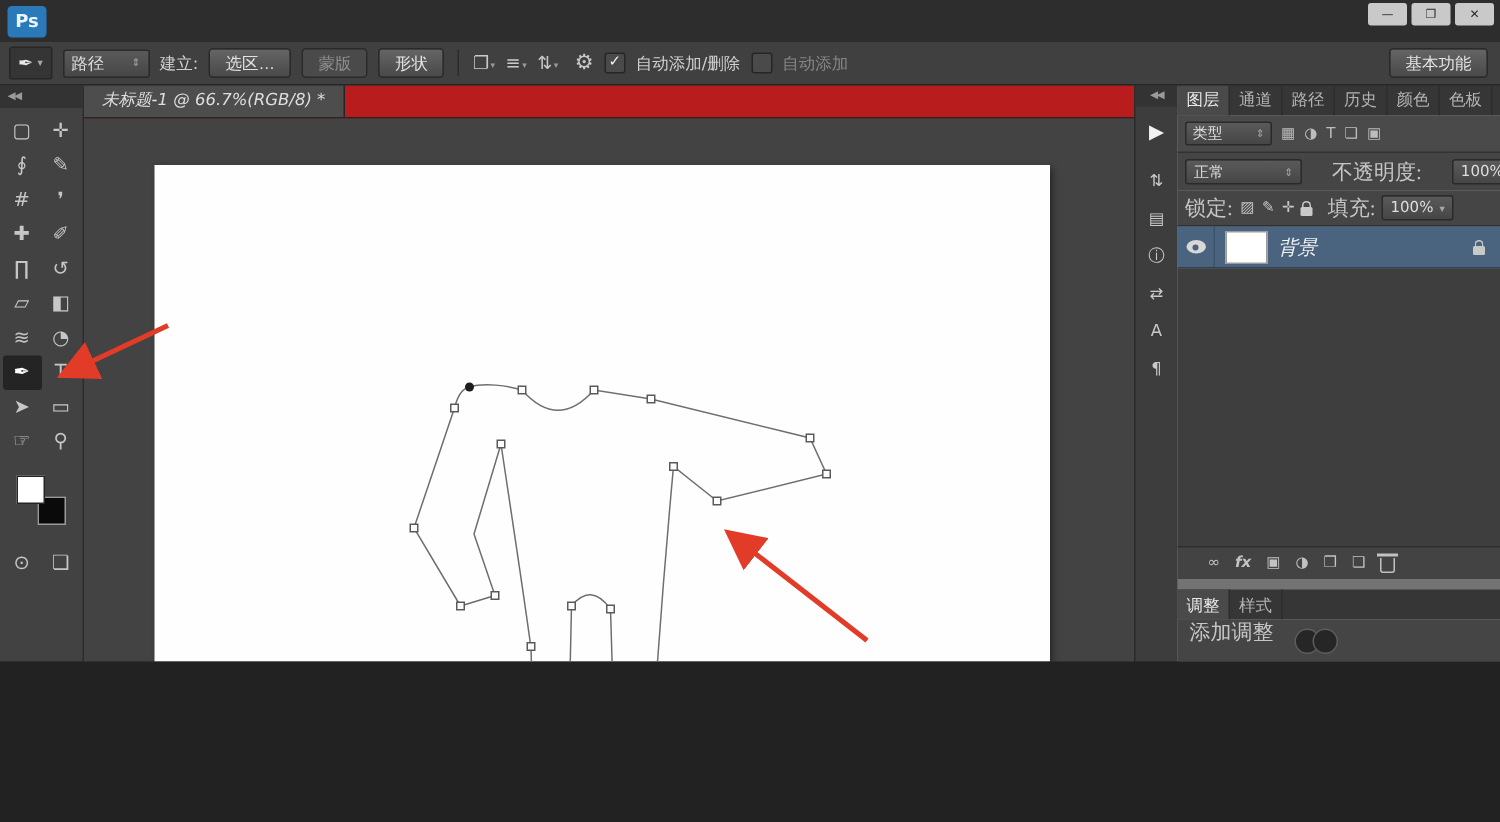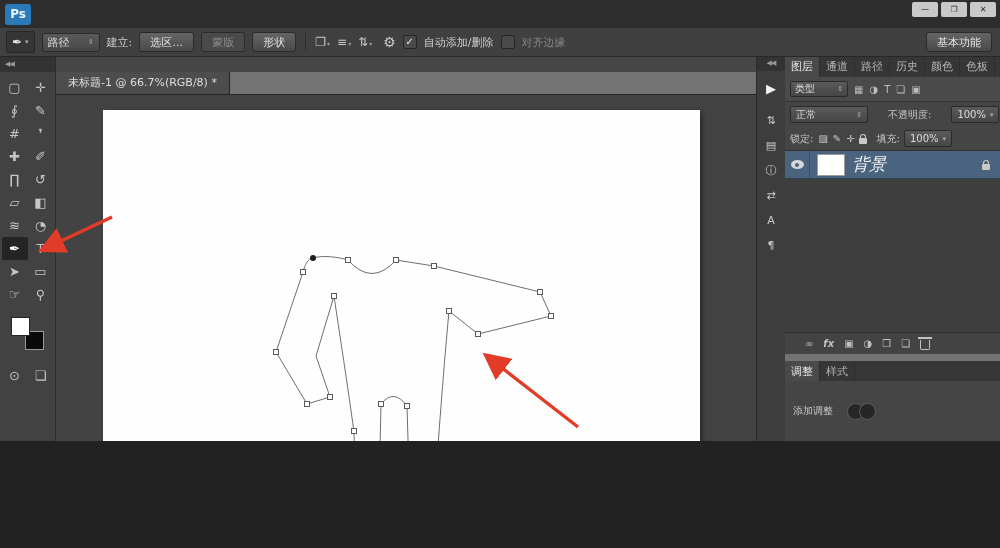--- a/index.html
+++ b/index.html
@@ -47,21 +47,21 @@
   .tb-header{height:15px;background:#333;color:#9a9a9a;font-size:7px;line-height:15px;padding-left:5px;letter-spacing:-1px;}
   #tools-grid{display:grid;grid-template-columns:26px 26px;justify-content:center;margin-top:4px;}
   .tool{height:23px;display:flex;align-items:center;justify-content:center;color:#c6c6c6;font-size:13px;border-radius:2px;}
   .tool.active{background:#242424;color:#ffffff;}
   .swatches{position:relative;width:36px;height:36px;margin:10px auto 0;}
   .fg{position:absolute;left:1px;top:1px;width:17px;height:17px;background:#ffffff;border:1px solid #242424;z-index:2;}
   .bg{position:absolute;right:2px;bottom:2px;width:17px;height:17px;background:#0a0a0a;border:1px solid #9a9a9a;z-index:1;}
   #tb-bottom{display:grid;grid-template-columns:26px 26px;justify-content:center;margin-top:12px;}
 
   
-  #tabbar{position:absolute;left:56px;top:72px;width:700px;height:22px;background:#737373;border-bottom:1px solid #262626;display:flex;z-index:2;}
+  #tabbar{position:absolute;left:56px;top:56px;width:700px;height:22px;background:#b91c1c;border-bottom:1px solid #262626;display:flex;z-index:2;font-style:italic;}
   .doctab{background:#4d4d4d;color:#dedede;font-size:11px;line-height:22px;padding:0 12px;border-right:1px solid #262626;white-space:nowrap;}
 
   
   #pasteboard{position:absolute;left:56px;top:79px;width:700px;height:469px;background:#434343;z-index:1;}
   #canvas-white{position:absolute;left:47px;top:31px;width:597px;height:438px;background:#fefefe;box-shadow:2px 2px 5px rgba(0,0,0,.45);}
 
   
   #dockstrip{position:absolute;left:756px;top:56px;width:28px;bottom:0;background:#3d3d3d;
              border-left:1px solid #2b2b2b;border-right:1px solid #2b2b2b;z-index:3;}
   .ds-header{height:15px;background:#333;color:#9a9a9a;font-size:7px;line-height:15px;text-align:center;letter-spacing:-1px;}
@@ -71,37 +71,37 @@
   
   #rightpanel{position:absolute;left:785px;top:56px;right:0;bottom:0;background:#a3a3a3;display:flex;flex-direction:column;z-index:3;}
   #panel-tabs{height:21px;background:#363636;display:flex;flex:none;}
   .ptab{font-size:11px;color:#b3b3b3;line-height:21px;padding:0 6px;border-right:1px solid #2d2d2d;white-space:nowrap;}
   .ptab.active{background:#4a4a4a;color:#e8e8e8;}
   .filter-row{height:24px;background:#4a4a4a;border-bottom:1px solid #323232;display:flex;align-items:center;gap:6px;padding:0 5px;flex:none;}
   .select.kind{height:16px;font-size:10px;width:58px;box-sizing:border-box;padding:0 4px;}
   .f-icon{font-size:10px;color:#bdbdbd;}
   .blend-row{height:25px;display:flex;align-items:center;gap:20px;padding:0 5px;flex:none;background:#454545;}
   .select.blend{height:17px;font-size:10px;flex:0 0 78px;box-sizing:border-box;}
-  .lbl.small{font-size:10px;color:#c6c6c6;}
+  .lbl.small{font-size:14px;color:#c6c6c6;font-family:Liberation Serif, serif;}
   .select.val{height:17px;font-size:10px;flex:0 0 48px;box-sizing:border-box;}
   .lock-row{height:23px;display:flex;align-items:center;gap:4px;padding:0 5px;flex:none;background:#454545;border-bottom:1px solid #303030;}
   .l-icon{font-size:10px;color:#c6c6c6;margin:0 1px;}
   .layer-row{height:27px;background:#4a637e;display:flex;align-items:center;flex:none;border-bottom:1px solid #33404f;}
   .eye-cell{width:24px;height:100%;display:flex;align-items:center;justify-content:center;border-right:1px solid #3c526a;flex:none;}
   .eye{width:13px;height:9px;background:#d8d8d8;border-radius:50%;position:relative;}
   .eye::after{content:"";position:absolute;left:4.5px;top:2.5px;width:4px;height:4px;border-radius:50%;background:#46617c;}
   .thumb{margin:0 7px;width:26px;height:20px;background:#ffffff;border:1px solid #9b9b9b;flex:none;}
-  .layer-name{font-size:17px;color:#f2f2f2;font-style:italic;}
+  .layer-name{font-size:13px;color:#f2f2f2;font-style:italic;}
   .layer-row .mini-lock{margin-left:auto;margin-right:10px;}
   .layers-empty{flex:1;background:#3e3e3e;}
   #layers-bottom{height:21px;background:#434343;border-top:1px solid #2e2e2e;display:flex;align-items:center;gap:10px;padding:0 8px 0 20px;flex:none;}
   .lb-icon{font-size:10px;color:#c2c2c2;}
   .lb-icon.it{font-style:italic;font-weight:bold;}
   #adjust-tabs{height:20px;background:#363636;display:flex;flex:none;border-top:7px solid #737373;}
-  .adjust-content{flex:none;height:28px;display:flex;align-items:center;gap:4px;padding:16px 8px;background:#454545;}
+  .adjust-content{flex:none;height:28px;display:flex;gap:4px;padding:0 8px;background:#454545;}
   .circle-icon{width:15px;height:15px;border-radius:50%;background:#262626;border:1px solid #5c5c5c;flex:none;}
   .circle-icon + .circle-icon{margin-left:-5px;}
   .adjust-content .lbl{margin-right:10px;}
 
   
   .mini-lock{position:relative;width:8px;height:6px;background:#c9c9c9;border-radius:1px;margin-top:4px;display:inline-block;}
   .mini-lock::before{content:"";position:absolute;left:1px;top:-4px;width:4px;height:4px;border:1.5px solid #c9c9c9;border-bottom:none;border-radius:3px 3px 0 0;}
   .mini-trash{position:relative;width:8px;height:9px;border:1px solid #c2c2c2;border-top:none;border-radius:0 0 2px 2px;margin-top:3px;display:inline-block;}
   .mini-trash::before{content:"";position:absolute;left:-3px;top:-3px;width:14px;height:2px;background:#c2c2c2;}
 
@@ -147,21 +147,21 @@
         </span>
         <span class="icon-btn">
           <span class="g">⇅</span>
           <span class="arr2">▾</span>
         </span>
       </div>
     <span class="gear">⚙</span>
     <span class="checkbox"><span>✓</span></span>
     <span class="lbl">自动添加/删除</span>
     <span class="checkbox"></span>
-    <span class="lbl disabled">对齐边缘</span>
+    <span class="lbl disabled">自动添加</span>
     <button class="btn workspace">基本功能</button>
   </div>
 
   <div id="toolbar">
     <div class="tb-header">◀◀</div>
     <div id="tools-grid">
         <div class="tool">▢</div>
         <div class="tool">✛</div>
         <div class="tool">∮</div>
         <div class="tool">✎</div>

